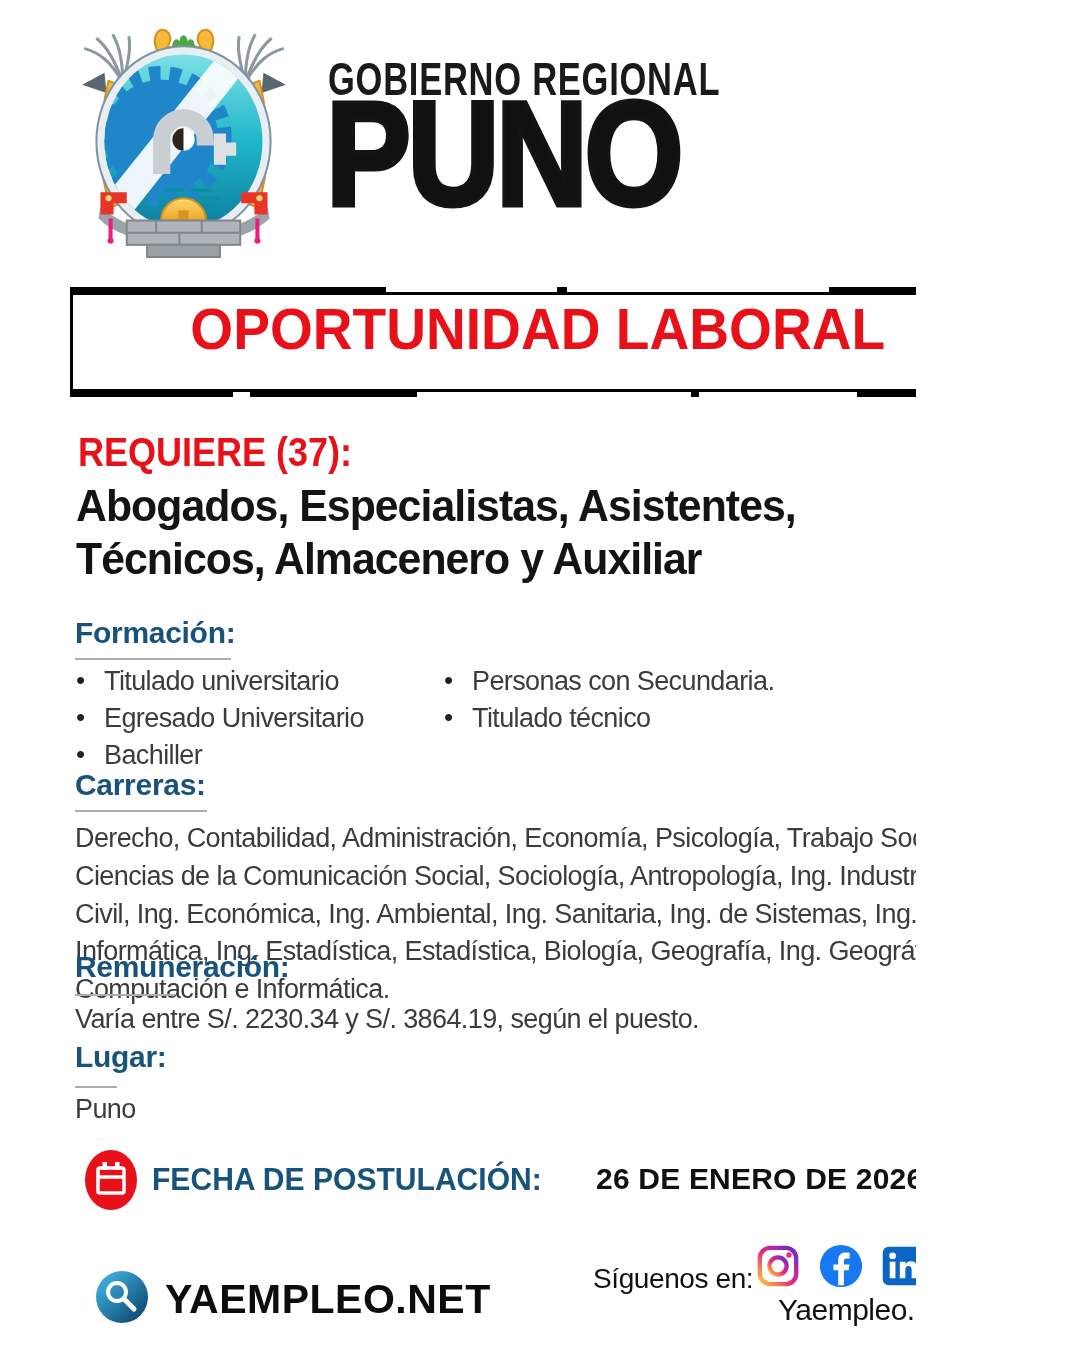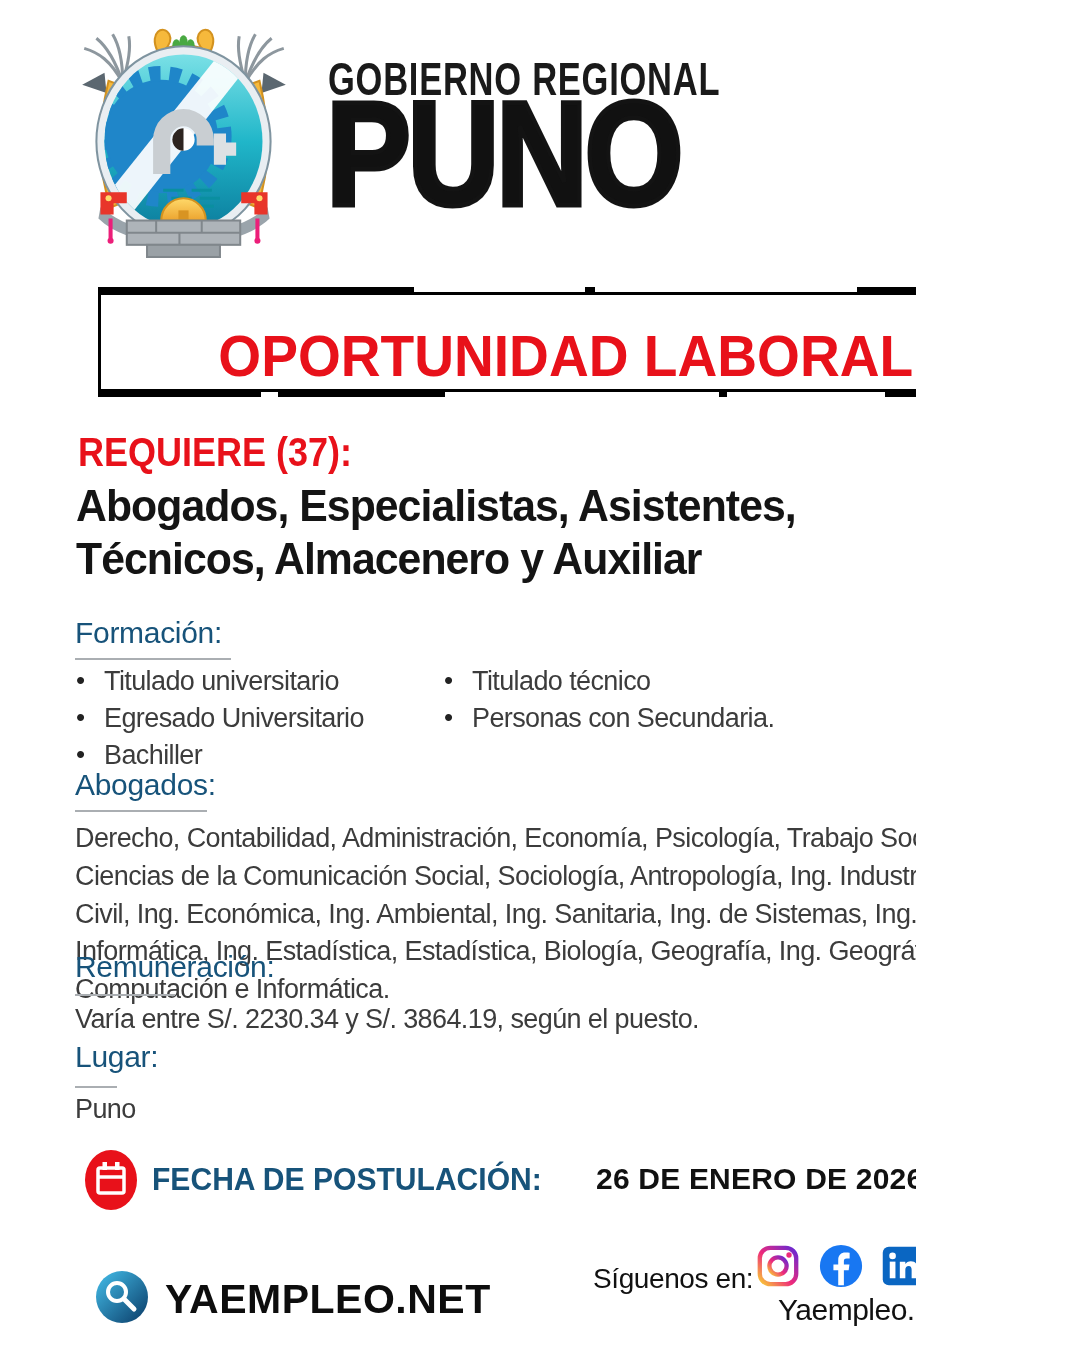--- a/index.html
+++ b/index.html
@@ -9,42 +9,42 @@
   
   .logo{position:absolute;left:70px;top:20px;width:228px;height:238px;}
   .org-line1{position:absolute;left:328px;top:52px;font-size:46px;font-weight:700;color:#1a1a1a;
              letter-spacing:1px;transform:scaleX(0.75);transform-origin:left top;white-space:nowrap;}
   .org-line2{position:absolute;left:326px;top:80px;font-size:148px;font-weight:700;color:#111;
              -webkit-text-stroke:5px #131313;letter-spacing:-4px;line-height:1;
              transform:scaleX(0.86);transform-origin:left top;white-space:nowrap;}
 
   
   .banner{position:absolute;left:70px;top:292px;width:930px;height:94px;border:3px solid #000;
-          display:flex;align-items:flex-end;justify-content:center;background:#fff;margin-left:28px;}
+          display:flex;align-items:flex-start;justify-content:center;background:#fff;}
   .banner-title{font-size:58px;font-weight:700;color:#e8111a;white-space:nowrap;
                 transform:scaleX(0.95);letter-spacing:0px;}
   .bm{position:absolute;background:#000;}
   .bm-tl{top:-8px;left:-3px;width:34%;height:8px;}
   .bm-td{top:-8px;left:52%;width:10px;height:7px;}
   .bm-tr{top:-8px;right:-3px;width:19%;height:8px;}
   .bm-re{top:-8px;right:-8px;width:8px;height:calc(100% + 16px);}
   .bm-bl1{bottom:-8px;left:-3px;width:17.5%;height:8px;}
   .bm-bl2{bottom:-8px;left:19%;width:18%;height:8px;}
   .bm-bd{bottom:-8px;left:66.5%;width:8px;height:7px;}
   .bm-br{bottom:-8px;right:-3px;width:16%;height:8px;}
 
   
   .requiere{position:absolute;left:78px;top:430px;font-size:40px;font-weight:700;color:#e8111a;
             transform:scaleX(0.9);transform-origin:left top;white-space:nowrap;letter-spacing:0;}
   .positions{position:absolute;left:76px;top:479px;width:856px;font-size:45px;font-weight:700;
              color:#141414;line-height:1.18;letter-spacing:-1px;transform:scaleX(0.95);
              transform-origin:left top;}
 
   
-  .sec-h{position:absolute;left:75px;font-size:30px;font-weight:400;color:#17537a;
+  .sec-h{position:absolute;left:75px;font-size:30px;font-weight:700;color:#17537a;
          letter-spacing:-0.3px;white-space:nowrap;}
   .divider{position:absolute;left:75px;height:2px;background:#aaaeb2;}
   .body-text{position:absolute;left:75px;color:#3c3c3c;font-size:27px;letter-spacing:-0.6px;}
 
   .flist{position:absolute;top:666px;list-style:none;margin:0;padding:0;
          font-size:27px;color:#3c3c3c;letter-spacing:-0.6px;}
   .flist li{position:relative;padding-left:32px;margin-bottom:6px;line-height:31px;}
   .flist li::before{content:"•";position:absolute;left:4px;top:-1px;color:#222;font-size:26px;}
   .flist-1{left:72px;}
   .flist-2{left:440px;}
@@ -176,25 +176,25 @@
   <div class="positions">Abogados, Especialistas, Asistentes, Técnicos, Almacenero y Auxiliar</div>
 
   <div class="sec-h" style="top:616px;">Formación:</div>
   <div class="divider" style="top:658px;width:156px;"></div>
   <ul class="flist flist-1">
     <li>Titulado universitario</li>
     <li>Egresado Universitario</li>
     <li>Bachiller</li>
   </ul>
   <ul class="flist flist-2">
+    <li>Personas con Secundaria.</li>
     <li>Titulado técnico</li>
-    <li>Personas con Secundaria.</li>
   </ul>
 
-  <div class="sec-h" style="top:768px;">Abogados:</div>
+  <div class="sec-h" style="top:768px;">Carreras:</div>
   <div class="divider" style="top:810px;width:132px;"></div>
   <div class="body-text careers">Derecho, Contabilidad, Administración, Economía, Psicología, Trabajo Social, Ciencias de la Comunicación Social, Sociología, Antropología, Ing. Industrial, Ing. Civil, Ing. Económica, Ing. Ambiental, Ing. Sanitaria, Ing. de Sistemas, Ing. Informática, Ing. Estadística, Estadística, Biología, Geografía, Ing. Geográfica, Computación e Informática.</div>
 
   <div class="sec-h" style="top:950px;">Remuneración:</div>
   <div class="divider" style="top:994px;width:100px;"></div>
   <div class="body-text" style="top:1004px;width:900px;">Varía entre S/. 2230.34 y S/. 3864.19, según el puesto.</div>
 
   <div class="sec-h" style="top:1040px;">Lugar:</div>
   <div class="divider" style="top:1086px;width:42px;"></div>
   <div class="body-text" style="top:1094px;width:400px;">Puno</div>

